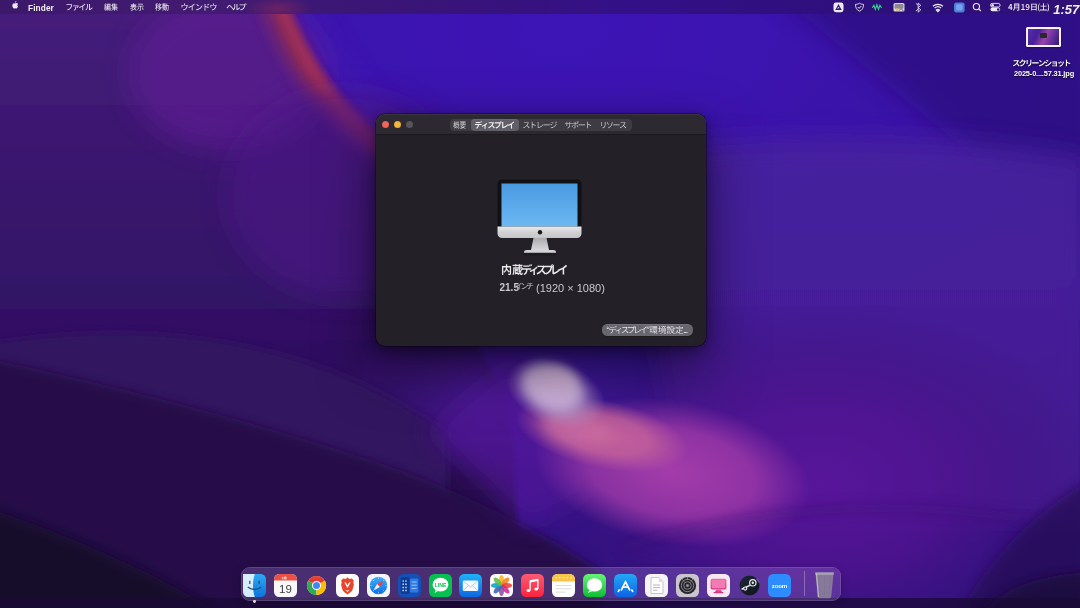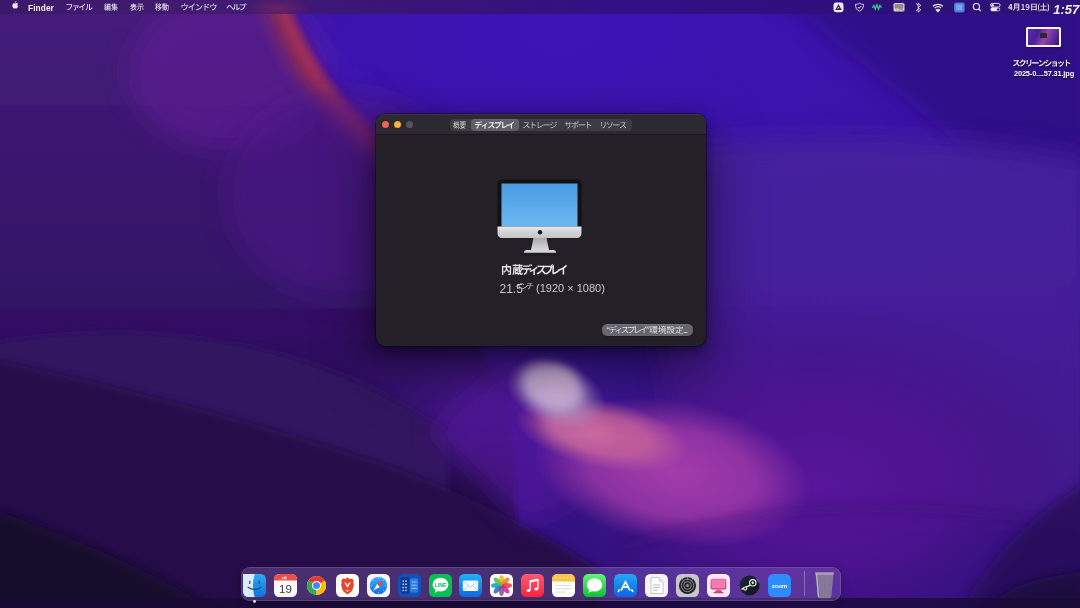--- a/index.html
+++ b/index.html
@@ -187,21 +187,21 @@
 <svg class="t" style="left:600.0px;top:128.3px;" width="1" height="1">
       <g transform="scale(1,1)">
         <path d="M5.5 -6.1Q5.5 -5.9 5.5 -5.7Q5.5 -5.6 5.5 -5.4Q5.5 -5.2 5.5 -5.0Q5.5 -4.7 5.5 -4.5Q5.5 -4.2 5.5 -4.1Q5.5 -3.4 5.4 -2.9Q5.4 -2.4 5.3 -2.0Q5.2 -1.6 5.0 -1.4Q4.8 -1.1 4.6 -0.8Q4.4 -0.5 4.0 -0.3Q3.7 -0.1 3.4 0.1Q3.0 0.2 2.7 0.3L2.2 -0.2Q2.7 -0.4 3.2 -0.6Q3.7 -0.9 4.1 -1.3Q4.3 -1.5 4.5 -1.8Q4.6 -2.1 4.7 -2.4Q4.7 -2.7 4.8 -3.1Q4.8 -3.5 4.8 -4.1Q4.8 -4.3 4.8 -4.5Q4.8 -4.8 4.8 -5.0Q4.8 -5.2 4.8 -5.4Q4.8 -5.6 4.8 -5.7Q4.8 -5.9 4.7 -6.1ZM1.8 -6.0Q1.8 -5.9 1.8 -5.7Q1.7 -5.6 1.7 -5.4Q1.7 -5.4 1.7 -5.2Q1.7 -5.0 1.7 -4.7Q1.7 -4.4 1.7 -4.1Q1.7 -3.8 1.7 -3.5Q1.7 -3.3 1.7 -3.1Q1.7 -2.8 1.7 -2.8Q1.7 -2.6 1.8 -2.4Q1.8 -2.3 1.8 -2.1H1.0Q1.1 -2.2 1.1 -2.4Q1.1 -2.6 1.1 -2.8Q1.1 -2.8 1.1 -3.1Q1.1 -3.3 1.1 -3.6Q1.1 -3.8 1.1 -4.1Q1.1 -4.4 1.1 -4.7Q1.1 -5.0 1.1 -5.2Q1.1 -5.4 1.1 -5.4Q1.1 -5.5 1.1 -5.7Q1.1 -5.9 1.0 -6.0Z M8.0 -0.3Q9.0 -0.7 9.6 -1.3Q10.3 -1.9 10.8 -2.6Q11.2 -3.3 11.5 -4.0Q11.7 -4.6 11.8 -5.2Q11.8 -5.3 11.8 -5.5Q11.8 -5.7 11.8 -5.8L12.6 -5.7Q12.6 -5.6 12.5 -5.4Q12.5 -5.2 12.5 -5.1Q12.3 -4.4 12.1 -3.7Q11.8 -2.9 11.4 -2.3Q10.9 -1.5 10.2 -0.9Q9.5 -0.2 8.5 0.2ZM7.5 -5.7Q7.6 -5.6 7.8 -5.3Q8.0 -5.0 8.2 -4.6Q8.4 -4.3 8.5 -4.0Q8.7 -3.7 8.8 -3.5L8.2 -3.1Q8.0 -3.4 7.9 -3.7Q7.7 -4.0 7.5 -4.4Q7.3 -4.7 7.1 -5.0Q7.0 -5.3 6.8 -5.4Z M13.2 -3.5Q13.3 -3.5 13.5 -3.4Q13.7 -3.4 13.9 -3.4Q14.1 -3.4 14.3 -3.4Q14.5 -3.4 14.7 -3.4Q15.0 -3.4 15.4 -3.4Q15.7 -3.4 16.1 -3.4Q16.5 -3.4 16.9 -3.4Q17.3 -3.4 17.7 -3.4Q18.1 -3.4 18.3 -3.4Q18.6 -3.4 18.7 -3.4Q19.0 -3.4 19.2 -3.4Q19.4 -3.5 19.6 -3.5V-2.7Q19.5 -2.7 19.2 -2.7Q19.0 -2.7 18.7 -2.7Q18.6 -2.7 18.3 -2.7Q18.0 -2.7 17.7 -2.7Q17.3 -2.7 16.9 -2.7Q16.5 -2.7 16.1 -2.7Q15.7 -2.7 15.4 -2.7Q15.0 -2.7 14.7 -2.7Q14.5 -2.7 14.3 -2.7Q14.0 -2.7 13.7 -2.7Q13.4 -2.7 13.2 -2.7Z M25.4 -5.4Q25.3 -5.3 25.3 -5.2Q25.2 -5.1 25.2 -5.0Q25.0 -4.6 24.8 -4.1Q24.5 -3.7 24.2 -3.2Q23.9 -2.7 23.6 -2.4Q23.1 -1.9 22.6 -1.4Q22.1 -0.9 21.5 -0.5Q20.9 -0.1 20.3 0.2L19.8 -0.4Q20.4 -0.6 21.0 -1.0Q21.6 -1.4 22.1 -1.8Q22.6 -2.3 23.1 -2.7Q23.3 -3.0 23.6 -3.4Q23.9 -3.8 24.1 -4.2Q24.3 -4.6 24.4 -5.0Q24.3 -5.0 24.1 -5.0Q23.8 -5.0 23.5 -5.0Q23.2 -5.0 22.8 -5.0Q22.5 -5.0 22.1 -5.0Q21.8 -5.0 21.6 -5.0Q21.3 -5.0 21.3 -5.0Q21.1 -5.0 21.0 -5.0Q20.8 -4.9 20.6 -4.9Q20.5 -4.9 20.5 -4.9V-5.6Q20.5 -5.6 20.7 -5.6Q20.8 -5.6 21.0 -5.6Q21.1 -5.6 21.3 -5.6Q21.3 -5.6 21.6 -5.6Q21.8 -5.6 22.1 -5.6Q22.5 -5.6 22.8 -5.6Q23.2 -5.6 23.5 -5.6Q23.8 -5.6 24.0 -5.6Q24.3 -5.6 24.4 -5.6Q24.6 -5.6 24.7 -5.6Q24.9 -5.6 25.0 -5.7ZM23.7 -2.8Q24.0 -2.5 24.3 -2.2Q24.7 -1.8 25.0 -1.5Q25.4 -1.2 25.7 -0.8Q25.9 -0.5 26.2 -0.3L25.6 0.2Q25.3 -0.2 24.9 -0.6Q24.5 -1.1 24.1 -1.5Q23.7 -1.9 23.2 -2.3Z" fill="#D9D7DB" fill-opacity="1.0"></path>
       </g>
     </svg>
 <svg class="t" style="left:500.6px;top:274.0px;" width="1" height="1">
       <g transform="scale(0.96,1)">
         <path d="M5.0 -4.7 6.1 -5.4Q6.4 -5.1 6.9 -4.7Q7.3 -4.3 7.7 -3.8Q8.2 -3.4 8.5 -3.0Q8.9 -2.6 9.2 -2.3L8.0 -1.4Q7.8 -1.7 7.4 -2.2Q7.1 -2.6 6.7 -3.0Q6.3 -3.4 5.8 -3.9Q5.4 -4.3 5.0 -4.7ZM5.1 -9.8H6.5V-7.0Q6.5 -6.4 6.4 -5.8Q6.3 -5.2 6.1 -4.6Q5.9 -4.0 5.6 -3.4Q5.2 -2.8 4.7 -2.2Q4.1 -1.7 3.4 -1.2Q3.3 -1.3 3.1 -1.5Q2.9 -1.7 2.7 -1.9Q2.5 -2.1 2.4 -2.2Q3.1 -2.6 3.6 -3.1Q4.1 -3.5 4.4 -4.0Q4.7 -4.5 4.8 -5.1Q5.0 -5.6 5.0 -6.1Q5.1 -6.6 5.1 -7.0ZM1.0 -7.9H9.8V-6.5H2.4V1.1H1.0ZM9.2 -7.9H10.5V-0.5Q10.5 0.0 10.4 0.3Q10.2 0.6 9.9 0.8Q9.5 1.0 9.0 1.0Q8.4 1.0 7.6 1.0Q7.6 0.9 7.5 0.6Q7.5 0.3 7.4 0.1Q7.3 -0.1 7.2 -0.3Q7.5 -0.3 7.9 -0.3Q8.2 -0.3 8.5 -0.3Q8.8 -0.3 8.9 -0.3Q9.0 -0.3 9.1 -0.4Q9.2 -0.4 9.2 -0.6Z M12.1 -9.2H22.4V-8.0H12.1ZM13.4 -6.8H22.4V-5.6H13.4ZM14.8 -0.9H18.3V0.1H14.8ZM14.6 -9.8H16.0V-7.4H14.6ZM18.5 -9.8H19.8V-7.4H18.5ZM16.1 -4.7H17.1V-3.4H16.1ZM16.1 -1.7H17.1V-0.4H16.1ZM15.0 -3.8H18.2V-1.4H15.0V-2.3H17.3V-2.9H15.0ZM14.4 -5.2H18.2V-4.3H15.4V0.6H14.4ZM12.7 -6.8H13.9V-3.8Q13.9 -3.2 13.9 -2.6Q13.9 -1.9 13.7 -1.3Q13.6 -0.6 13.4 -0.0Q13.2 0.6 12.8 1.1Q12.7 1.0 12.5 0.8Q12.3 0.7 12.1 0.6Q11.9 0.4 11.7 0.4Q12.2 -0.2 12.4 -0.9Q12.6 -1.7 12.6 -2.4Q12.7 -3.1 12.7 -3.8ZM18.3 -7.6H19.6Q19.6 -5.8 19.7 -4.5Q19.9 -3.1 20.2 -2.1Q20.4 -1.2 20.7 -0.7Q21.0 -0.3 21.2 -0.3Q21.3 -0.3 21.4 -0.4Q21.5 -0.5 21.5 -0.9Q21.6 -1.2 21.6 -1.7Q21.9 -1.5 22.2 -1.3Q22.5 -1.1 22.7 -1.1Q22.6 -0.2 22.5 0.3Q22.3 0.7 21.9 0.9Q21.6 1.0 21.1 1.0Q20.5 1.0 20.0 0.4Q19.5 -0.2 19.1 -1.4Q18.7 -2.6 18.5 -4.1Q18.3 -5.7 18.3 -7.6ZM20.1 -7.5 20.9 -8.1Q21.2 -7.9 21.5 -7.6Q21.8 -7.4 22.0 -7.2L21.1 -6.5Q21.0 -6.7 20.7 -7.0Q20.4 -7.3 20.1 -7.5ZM20.7 -5.2 22.0 -4.9Q21.5 -2.9 20.5 -1.4Q19.6 0.1 18.2 1.1Q18.1 0.9 17.9 0.8Q17.7 0.6 17.5 0.4Q17.3 0.2 17.2 0.1Q18.5 -0.7 19.4 -2.0Q20.3 -3.4 20.7 -5.2Z M23.2 -8.7Q23.5 -8.6 23.8 -8.6Q24.1 -8.6 24.4 -8.6Q24.6 -8.6 25.0 -8.6Q25.4 -8.6 25.9 -8.6Q26.3 -8.6 26.8 -8.6Q27.2 -8.6 27.6 -8.6Q28.0 -8.6 28.2 -8.6Q28.5 -8.6 28.8 -8.6Q29.1 -8.6 29.4 -8.7V-7.2Q29.1 -7.2 28.8 -7.2Q28.5 -7.2 28.2 -7.2Q28.0 -7.2 27.6 -7.2Q27.2 -7.2 26.8 -7.2Q26.3 -7.2 25.9 -7.2Q25.4 -7.2 25.0 -7.2Q24.6 -7.2 24.4 -7.2Q24.1 -7.2 23.8 -7.2Q23.4 -7.2 23.2 -7.2ZM21.8 -5.7Q22.1 -5.7 22.4 -5.7Q22.7 -5.7 22.9 -5.7Q23.1 -5.7 23.5 -5.7Q24.0 -5.7 24.6 -5.7Q25.3 -5.7 26.0 -5.7Q26.7 -5.7 27.5 -5.7Q28.2 -5.7 28.8 -5.7Q29.4 -5.7 29.9 -5.7Q30.3 -5.7 30.5 -5.7Q30.7 -5.7 31.0 -5.7Q31.3 -5.7 31.5 -5.7V-4.2Q31.3 -4.3 31.0 -4.3Q30.7 -4.3 30.5 -4.3Q30.3 -4.3 29.9 -4.3Q29.4 -4.3 28.8 -4.3Q28.2 -4.3 27.5 -4.3Q26.7 -4.3 26.0 -4.3Q25.3 -4.3 24.6 -4.3Q24.0 -4.3 23.5 -4.3Q23.1 -4.3 22.9 -4.3Q22.7 -4.3 22.4 -4.3Q22.1 -4.3 21.8 -4.2ZM27.7 -4.9Q27.7 -3.8 27.5 -2.9Q27.3 -2.0 27.0 -1.3Q26.8 -0.9 26.4 -0.5Q26.1 -0.1 25.6 0.3Q25.2 0.6 24.7 0.9L23.3 -0.1Q23.9 -0.3 24.5 -0.8Q25.1 -1.2 25.4 -1.7Q25.8 -2.4 26.0 -3.2Q26.1 -4.0 26.1 -4.9ZM30.1 -9.5Q30.2 -9.3 30.4 -9.0Q30.6 -8.7 30.7 -8.4Q30.9 -8.1 31.0 -7.9L30.1 -7.5Q29.9 -7.9 29.7 -8.3Q29.4 -8.8 29.2 -9.1ZM31.5 -10.0Q31.6 -9.8 31.8 -9.5Q32.0 -9.2 32.1 -8.9Q32.3 -8.6 32.4 -8.4L31.5 -8.0Q31.3 -8.4 31.0 -8.8Q30.8 -9.3 30.5 -9.6Z M29.8 -3.3Q30.5 -3.4 31.3 -3.7Q32.1 -4.0 32.8 -4.3Q33.4 -4.7 33.9 -4.9Q34.5 -5.3 35.0 -5.7Q35.6 -6.1 36.0 -6.6Q36.5 -7.0 36.8 -7.4L37.9 -6.3Q37.6 -5.9 37.0 -5.4Q36.5 -5.0 35.8 -4.5Q35.2 -4.1 34.6 -3.7Q34.2 -3.5 33.7 -3.2Q33.2 -3.0 32.6 -2.7Q32.1 -2.5 31.5 -2.3Q30.9 -2.1 30.5 -1.9ZM33.8 -4.0 35.3 -4.3V-0.2Q35.3 -0.0 35.3 0.2Q35.3 0.5 35.4 0.7Q35.4 0.9 35.4 1.0H33.7Q33.7 0.9 33.7 0.7Q33.7 0.5 33.8 0.2Q33.8 -0.0 33.8 -0.2Z M45.7 -7.8Q45.6 -7.7 45.5 -7.5Q45.3 -7.3 45.3 -7.1Q45.0 -6.5 44.7 -5.9Q44.3 -5.2 43.9 -4.5Q43.4 -3.8 42.9 -3.3Q42.3 -2.5 41.5 -1.8Q40.8 -1.1 39.9 -0.5Q39.0 0.1 38.1 0.5L37.0 -0.8Q37.9 -1.1 38.8 -1.7Q39.6 -2.2 40.4 -2.8Q41.1 -3.5 41.7 -4.1Q42.1 -4.5 42.4 -5.0Q42.7 -5.5 43.0 -6.0Q43.3 -6.5 43.4 -6.9Q43.3 -6.9 43.0 -6.9Q42.7 -6.9 42.3 -6.9Q41.9 -6.9 41.4 -6.9Q41.0 -6.9 40.6 -6.9Q40.2 -6.9 39.9 -6.9Q39.6 -6.9 39.5 -6.9Q39.2 -6.9 39.0 -6.9Q38.7 -6.8 38.5 -6.8Q38.2 -6.8 38.1 -6.8V-8.4Q38.3 -8.4 38.5 -8.4Q38.8 -8.4 39.1 -8.4Q39.3 -8.3 39.5 -8.3Q39.6 -8.3 40.0 -8.3Q40.3 -8.3 40.7 -8.3Q41.1 -8.3 41.5 -8.3Q42.0 -8.3 42.4 -8.3Q42.8 -8.3 43.1 -8.3Q43.4 -8.3 43.5 -8.3Q43.9 -8.3 44.2 -8.4Q44.6 -8.4 44.7 -8.5ZM43.1 -4.2Q43.5 -3.9 44.1 -3.4Q44.6 -2.9 45.0 -2.4Q45.5 -1.9 46.0 -1.4Q46.4 -1.0 46.7 -0.6L45.4 0.5Q44.9 -0.1 44.4 -0.7Q43.8 -1.3 43.2 -2.0Q42.6 -2.6 42.0 -3.2Z M52.9 -8.4Q52.9 -8.2 53.1 -8.0Q53.2 -7.8 53.5 -7.8Q53.8 -7.8 54.0 -8.0Q54.2 -8.2 54.2 -8.4Q54.2 -8.7 54.0 -8.9Q53.8 -9.1 53.5 -9.1Q53.2 -9.1 53.1 -8.9Q52.9 -8.7 52.9 -8.4ZM52.1 -8.4Q52.1 -8.8 52.3 -9.1Q52.5 -9.4 52.8 -9.6Q53.1 -9.8 53.5 -9.8Q53.9 -9.8 54.2 -9.6Q54.5 -9.4 54.7 -9.1Q54.9 -8.8 54.9 -8.4Q54.9 -8.1 54.7 -7.7Q54.5 -7.4 54.2 -7.2Q53.9 -7.1 53.5 -7.1Q53.1 -7.1 52.8 -7.2Q52.5 -7.4 52.3 -7.7Q52.1 -8.1 52.1 -8.4ZM53.5 -7.5Q53.5 -7.4 53.4 -7.1Q53.3 -6.9 53.3 -6.7Q53.2 -6.3 53.0 -5.8Q52.9 -5.3 52.7 -4.7Q52.5 -4.1 52.2 -3.6Q51.9 -3.0 51.6 -2.5Q51.0 -1.9 50.4 -1.3Q49.7 -0.7 48.8 -0.2Q48.0 0.3 46.9 0.6L45.7 -0.7Q46.8 -1.0 47.7 -1.4Q48.5 -1.8 49.1 -2.3Q49.7 -2.9 50.2 -3.4Q50.6 -3.9 50.8 -4.5Q51.1 -5.0 51.3 -5.6Q51.5 -6.2 51.5 -6.7Q51.4 -6.7 51.0 -6.7Q50.6 -6.7 50.0 -6.7Q49.5 -6.7 48.9 -6.7Q48.3 -6.7 47.8 -6.7Q47.3 -6.7 46.8 -6.7Q46.4 -6.7 46.2 -6.7Q45.8 -6.7 45.4 -6.7Q45.0 -6.7 44.8 -6.6V-8.3Q45.0 -8.2 45.2 -8.2Q45.5 -8.2 45.7 -8.2Q46.0 -8.2 46.2 -8.2Q46.4 -8.2 46.7 -8.2Q47.1 -8.2 47.5 -8.2Q47.9 -8.2 48.4 -8.2Q48.9 -8.2 49.4 -8.2Q49.9 -8.2 50.3 -8.2Q50.8 -8.2 51.1 -8.2Q51.4 -8.2 51.5 -8.2Q51.7 -8.2 51.9 -8.2Q52.2 -8.2 52.4 -8.3Z M53.4 -0.5Q53.5 -0.7 53.5 -0.8Q53.5 -1.0 53.5 -1.2Q53.5 -1.4 53.5 -1.9Q53.5 -2.3 53.5 -2.9Q53.5 -3.5 53.5 -4.2Q53.5 -4.8 53.5 -5.5Q53.5 -6.1 53.5 -6.6Q53.5 -7.1 53.5 -7.4Q53.5 -7.7 53.5 -7.9Q53.5 -8.1 53.5 -8.4Q53.4 -8.6 53.4 -8.7H55.2Q55.2 -8.4 55.1 -8.1Q55.1 -7.8 55.1 -7.4Q55.1 -7.2 55.1 -6.8Q55.1 -6.3 55.1 -5.9Q55.1 -5.4 55.1 -4.8Q55.1 -4.3 55.1 -3.8Q55.1 -3.3 55.1 -2.8Q55.1 -2.4 55.1 -2.0Q55.1 -1.7 55.1 -1.5Q55.8 -1.7 56.6 -2.0Q57.4 -2.4 58.2 -2.9Q59.0 -3.4 59.7 -4.0Q60.5 -4.6 61.0 -5.3L61.8 -4.0Q60.7 -2.6 58.9 -1.5Q57.2 -0.5 55.2 0.2Q55.0 0.2 54.9 0.3Q54.7 0.4 54.5 0.5Z M59.4 -4.5Q60.9 -4.9 62.2 -5.4Q63.5 -5.9 64.4 -6.5Q65.0 -6.9 65.6 -7.4Q66.2 -7.9 66.8 -8.4Q67.3 -8.9 67.7 -9.3L68.9 -8.1Q68.4 -7.6 67.8 -7.1Q67.1 -6.6 66.4 -6.1Q65.8 -5.6 65.1 -5.2Q64.4 -4.8 63.6 -4.4Q62.8 -4.0 61.9 -3.7Q61.0 -3.3 60.1 -3.0ZM64.2 -5.8 65.8 -6.2V-1.0Q65.8 -0.7 65.8 -0.4Q65.8 -0.2 65.9 0.1Q65.9 0.4 65.9 0.5H64.1Q64.1 0.4 64.1 0.1Q64.2 -0.2 64.2 -0.4Q64.2 -0.7 64.2 -1.0Z" fill="#E9E8EB" fill-opacity="1.0"></path>
       </g>
     </svg>
-<div class="abs" style="left:499.5px;top:282.2px;font-size:12px;color:#C9C8CD;z-index:40;">21.5</div>
+<div class="abs" style="left:499.5px;top:282.2px;font-size:10px;color:#C9C8CD;z-index:40;font-weight:bold;">21.5</div>
     <svg class="t" style="left:516.2px;top:288.6px;" width="1" height="1">
       <g transform="scale(1,1)">
         <path d="M-0.5 -2.9Q0.5 -3.2 1.4 -3.6Q2.3 -4.0 3.0 -4.4Q3.4 -4.6 3.8 -5.0Q4.2 -5.3 4.5 -5.6Q4.9 -5.9 5.2 -6.3L5.7 -5.8Q5.4 -5.4 5.0 -5.1Q4.6 -4.7 4.1 -4.4Q3.7 -4.1 3.2 -3.8Q2.8 -3.5 2.2 -3.2Q1.7 -3.0 1.1 -2.7Q0.5 -2.5 -0.2 -2.3ZM2.9 -4.1 3.5 -4.3V-0.6Q3.5 -0.5 3.5 -0.3Q3.6 -0.1 3.6 0.0Q3.6 0.2 3.6 0.2H2.8Q2.8 0.2 2.8 0.0Q2.8 -0.1 2.8 -0.3Q2.9 -0.5 2.9 -0.6Z M6.2 -5.9Q6.4 -5.7 6.7 -5.5Q7.0 -5.3 7.3 -5.1Q7.6 -4.8 7.8 -4.6Q8.1 -4.4 8.3 -4.2L7.8 -3.7Q7.6 -3.9 7.4 -4.1Q7.1 -4.3 6.8 -4.5Q6.5 -4.8 6.3 -5.0Q6.0 -5.2 5.8 -5.4ZM5.5 -0.5Q6.2 -0.6 6.8 -0.8Q7.4 -1.0 7.9 -1.2Q8.3 -1.4 8.7 -1.7Q9.3 -2.1 9.9 -2.6Q10.4 -3.1 10.8 -3.6Q11.2 -4.1 11.4 -4.6L11.8 -3.9Q11.5 -3.4 11.1 -2.9Q10.7 -2.4 10.2 -1.9Q9.7 -1.5 9.1 -1.1Q8.7 -0.8 8.2 -0.6Q7.7 -0.4 7.2 -0.2Q6.6 0.0 5.9 0.2Z M11.3 -5.6Q11.6 -5.6 12.1 -5.6Q12.6 -5.6 13.1 -5.6Q13.6 -5.6 14.0 -5.7Q14.3 -5.7 14.6 -5.8Q14.9 -5.8 15.2 -5.9Q15.5 -5.9 15.7 -6.0Q15.9 -6.1 16.1 -6.1L16.5 -5.6Q16.4 -5.6 16.3 -5.5Q16.1 -5.5 16.1 -5.5Q15.8 -5.4 15.5 -5.4Q15.2 -5.3 14.9 -5.2Q14.5 -5.2 14.2 -5.1Q13.8 -5.1 13.3 -5.0Q12.8 -5.0 12.3 -5.0Q11.8 -5.0 11.5 -5.0ZM11.8 -0.1Q12.5 -0.4 12.9 -0.9Q13.4 -1.3 13.6 -2.0Q13.8 -2.6 13.8 -3.4Q13.8 -3.4 13.8 -3.6Q13.8 -3.9 13.8 -4.3Q13.8 -4.7 13.8 -5.2L14.5 -5.3Q14.5 -5.1 14.5 -4.9Q14.5 -4.6 14.5 -4.4Q14.5 -4.1 14.5 -3.9Q14.5 -3.7 14.5 -3.5Q14.5 -3.4 14.5 -3.4Q14.5 -2.6 14.3 -1.9Q14.1 -1.2 13.6 -0.6Q13.2 -0.1 12.4 0.3ZM10.7 -3.7Q10.8 -3.6 11.0 -3.6Q11.2 -3.6 11.4 -3.6Q11.5 -3.6 11.8 -3.6Q12.1 -3.6 12.6 -3.6Q13.0 -3.6 13.5 -3.6Q14.0 -3.6 14.6 -3.6Q15.1 -3.6 15.5 -3.6Q15.9 -3.6 16.3 -3.6Q16.6 -3.6 16.7 -3.6Q16.8 -3.6 16.9 -3.6Q17.0 -3.6 17.1 -3.6Q17.2 -3.6 17.3 -3.7V-3.0Q17.2 -3.0 17.0 -3.0Q16.8 -3.0 16.7 -3.0Q16.6 -3.0 16.3 -3.0Q16.0 -3.0 15.5 -3.0Q15.1 -3.0 14.6 -3.0Q14.1 -3.0 13.6 -3.0Q13.0 -3.0 12.6 -3.0Q12.1 -3.0 11.8 -3.0Q11.5 -3.0 11.4 -3.0Q11.2 -3.0 11.0 -3.0Q10.9 -3.0 10.7 -3.0Z" fill="#C9C8CD" fill-opacity="1.0"></path>
       </g>
     </svg>
 <div class="abs" style="left:536.0px;top:282.2px;font-size:11px;color:#C9C8CD;z-index:40;">(1920 × 1080)</div>
     <svg class="t" style="left:606.95px;top:333.3px;" width="1" height="1">
       <g transform="scale(1.0244026436197253,1)">
         <path d="M0.4 -4.0Q0.1 -4.0 -0.1 -4.2Q-0.2 -4.5 -0.2 -4.9Q-0.2 -5.4 0.0 -5.8Q0.3 -6.3 0.8 -6.5L1.0 -6.2Q0.6 -5.9 0.5 -5.7Q0.3 -5.4 0.3 -5.0L0.4 -4.4L0.0 -4.9Q0.1 -4.9 0.2 -5.0Q0.3 -5.0 0.4 -5.0Q0.6 -5.0 0.7 -4.9Q0.9 -4.8 0.9 -4.5Q0.9 -4.3 0.7 -4.2Q0.6 -4.0 0.4 -4.0ZM2.0 -4.0Q1.7 -4.0 1.6 -4.2Q1.4 -4.5 1.4 -4.9Q1.4 -5.4 1.7 -5.8Q1.9 -6.3 2.4 -6.5L2.6 -6.2Q2.3 -5.9 2.1 -5.7Q1.9 -5.4 1.9 -5.0L2.0 -4.4L1.7 -4.9Q1.7 -4.9 1.8 -5.0Q1.9 -5.0 2.0 -5.0Q2.2 -5.0 2.4 -4.9Q2.5 -4.8 2.5 -4.5Q2.5 -4.3 2.4 -4.2Q2.2 -4.0 2.0 -4.0Z M3.0 -6.1Q3.2 -6.1 3.4 -6.1Q3.6 -6.1 3.8 -6.1Q3.9 -6.1 4.2 -6.1Q4.5 -6.1 4.9 -6.1Q5.2 -6.1 5.6 -6.1Q5.9 -6.1 6.2 -6.1Q6.5 -6.1 6.7 -6.1Q6.8 -6.1 7.1 -6.1Q7.3 -6.1 7.5 -6.1V-5.4Q7.3 -5.5 7.1 -5.5Q6.9 -5.5 6.7 -5.5Q6.5 -5.5 6.2 -5.5Q5.9 -5.5 5.6 -5.5Q5.2 -5.5 4.9 -5.5Q4.5 -5.5 4.2 -5.5Q3.9 -5.5 3.8 -5.5Q3.6 -5.5 3.4 -5.5Q3.2 -5.5 3.0 -5.4ZM2.0 -4.0Q2.2 -4.0 2.4 -4.0Q2.5 -4.0 2.7 -4.0Q2.8 -4.0 3.2 -4.0Q3.5 -4.0 4.0 -4.0Q4.4 -4.0 5.0 -4.0Q5.5 -4.0 6.0 -4.0Q6.6 -4.0 7.0 -4.0Q7.5 -4.0 7.8 -4.0Q8.1 -4.0 8.2 -4.0Q8.4 -4.0 8.6 -4.0Q8.7 -4.0 8.9 -4.0V-3.3Q8.8 -3.3 8.6 -3.3Q8.4 -3.4 8.2 -3.4Q8.1 -3.4 7.8 -3.4Q7.5 -3.4 7.0 -3.4Q6.6 -3.4 6.0 -3.4Q5.5 -3.4 5.0 -3.4Q4.4 -3.4 4.0 -3.4Q3.5 -3.4 3.2 -3.4Q2.8 -3.4 2.7 -3.4Q2.5 -3.4 2.4 -3.4Q2.2 -3.3 2.0 -3.3ZM6.0 -3.7Q6.0 -2.9 5.8 -2.2Q5.7 -1.6 5.5 -1.1Q5.3 -0.8 5.0 -0.5Q4.8 -0.2 4.5 0.0Q4.2 0.3 3.8 0.5L3.2 0.0Q3.7 -0.2 4.1 -0.5Q4.5 -0.9 4.8 -1.3Q5.1 -1.8 5.2 -2.4Q5.2 -3.0 5.3 -3.7ZM7.9 -6.8Q8.0 -6.7 8.1 -6.5Q8.2 -6.3 8.4 -6.1Q8.5 -5.8 8.6 -5.7L8.1 -5.5Q8.0 -5.7 7.8 -6.1Q7.6 -6.4 7.4 -6.6ZM8.8 -7.2Q8.9 -7.0 9.1 -6.8Q9.2 -6.6 9.3 -6.4Q9.4 -6.2 9.5 -6.0L9.1 -5.8Q8.9 -6.1 8.7 -6.4Q8.5 -6.7 8.4 -7.0Z M8.4 -2.2Q8.9 -2.3 9.5 -2.5Q10.1 -2.7 10.6 -3.0Q11.1 -3.2 11.4 -3.4Q11.8 -3.7 12.2 -4.0Q12.5 -4.3 12.9 -4.6Q13.2 -4.9 13.4 -5.1L13.9 -4.6Q13.7 -4.4 13.3 -4.1Q13.0 -3.8 12.5 -3.4Q12.1 -3.1 11.7 -2.9Q11.4 -2.7 11.1 -2.5Q10.7 -2.4 10.3 -2.2Q9.9 -2.0 9.5 -1.8Q9.1 -1.7 8.7 -1.5ZM11.3 -3.1 12.0 -3.2V-0.1Q12.0 0.0 12.0 0.2Q12.0 0.3 12.0 0.5Q12.0 0.6 12.1 0.7H11.3Q11.3 0.6 11.3 0.5Q11.3 0.3 11.3 0.2Q11.3 0.0 11.3 -0.1Z M20.1 -5.6Q20.1 -5.6 20.0 -5.5Q19.9 -5.3 19.9 -5.3Q19.7 -4.8 19.5 -4.3Q19.2 -3.8 18.9 -3.4Q18.6 -2.9 18.2 -2.5Q17.8 -2.0 17.2 -1.5Q16.7 -1.0 16.0 -0.5Q15.4 -0.1 14.8 0.2L14.2 -0.4Q14.9 -0.6 15.5 -1.0Q16.2 -1.4 16.7 -1.9Q17.3 -2.4 17.7 -2.9Q18.0 -3.2 18.3 -3.6Q18.5 -4.0 18.8 -4.4Q19.0 -4.9 19.1 -5.2Q19.0 -5.2 18.8 -5.2Q18.5 -5.2 18.2 -5.2Q17.8 -5.2 17.4 -5.2Q17.1 -5.2 16.7 -5.2Q16.4 -5.2 16.1 -5.2Q15.9 -5.2 15.8 -5.2Q15.7 -5.2 15.5 -5.2Q15.3 -5.2 15.2 -5.2Q15.0 -5.2 15.0 -5.2V-5.9Q15.0 -5.9 15.2 -5.9Q15.3 -5.9 15.5 -5.9Q15.7 -5.9 15.8 -5.9Q15.9 -5.9 16.1 -5.9Q16.4 -5.9 16.7 -5.9Q17.1 -5.9 17.4 -5.9Q17.8 -5.9 18.1 -5.9Q18.5 -5.9 18.7 -5.9Q19.0 -5.9 19.1 -5.9Q19.3 -5.9 19.4 -5.9Q19.6 -5.9 19.7 -5.9ZM18.3 -2.9Q18.7 -2.6 19.0 -2.3Q19.4 -1.9 19.8 -1.6Q20.1 -1.2 20.4 -0.9Q20.7 -0.5 20.9 -0.3L20.4 0.2Q20.1 -0.2 19.6 -0.6Q19.2 -1.1 18.8 -1.6Q18.3 -2.0 17.9 -2.4Z M26.2 -6.0Q26.2 -5.8 26.4 -5.6Q26.5 -5.5 26.8 -5.5Q27.0 -5.5 27.1 -5.6Q27.3 -5.8 27.3 -6.0Q27.3 -6.3 27.1 -6.4Q27.0 -6.6 26.8 -6.6Q26.5 -6.6 26.4 -6.4Q26.2 -6.3 26.2 -6.0ZM25.8 -6.0Q25.8 -6.3 25.9 -6.5Q26.1 -6.7 26.3 -6.8Q26.5 -7.0 26.8 -7.0Q27.0 -7.0 27.2 -6.8Q27.4 -6.7 27.6 -6.5Q27.7 -6.3 27.7 -6.0Q27.7 -5.8 27.6 -5.6Q27.4 -5.3 27.2 -5.2Q27.0 -5.1 26.8 -5.1Q26.5 -5.1 26.3 -5.2Q26.1 -5.3 25.9 -5.6Q25.8 -5.8 25.8 -6.0ZM26.5 -5.5Q26.5 -5.4 26.5 -5.3Q26.4 -5.2 26.4 -5.0Q26.4 -4.7 26.2 -4.3Q26.1 -3.9 26.0 -3.5Q25.8 -3.1 25.6 -2.7Q25.4 -2.3 25.2 -2.0Q24.8 -1.5 24.3 -1.0Q23.8 -0.6 23.2 -0.3Q22.6 0.1 21.9 0.3L21.3 -0.3Q22.1 -0.5 22.7 -0.8Q23.3 -1.1 23.8 -1.5Q24.2 -1.9 24.6 -2.4Q24.9 -2.7 25.1 -3.2Q25.3 -3.7 25.5 -4.2Q25.6 -4.7 25.7 -5.1Q25.5 -5.1 25.2 -5.1Q24.9 -5.1 24.4 -5.1Q24.0 -5.1 23.5 -5.1Q23.0 -5.1 22.6 -5.1Q22.1 -5.1 21.8 -5.1Q21.5 -5.1 21.4 -5.1Q21.1 -5.1 20.9 -5.1Q20.7 -5.1 20.5 -5.1V-5.8Q20.6 -5.8 20.8 -5.8Q20.9 -5.8 21.1 -5.8Q21.2 -5.8 21.4 -5.8Q21.5 -5.8 21.7 -5.8Q22.0 -5.8 22.3 -5.8Q22.7 -5.8 23.1 -5.8Q23.5 -5.8 23.9 -5.8Q24.3 -5.8 24.7 -5.8Q25.0 -5.8 25.3 -5.8Q25.5 -5.8 25.6 -5.8Q25.7 -5.8 25.8 -5.8Q25.9 -5.8 26.0 -5.8Z M27.4 -0.3Q27.4 -0.4 27.4 -0.5Q27.4 -0.6 27.4 -0.7Q27.4 -0.8 27.4 -1.2Q27.4 -1.5 27.4 -2.0Q27.4 -2.4 27.4 -3.0Q27.4 -3.5 27.4 -4.0Q27.4 -4.5 27.4 -4.9Q27.4 -5.3 27.4 -5.5Q27.4 -5.6 27.4 -5.7Q27.4 -5.9 27.4 -6.0Q27.4 -6.2 27.4 -6.2H28.2Q28.2 -6.1 28.1 -5.9Q28.1 -5.7 28.1 -5.5Q28.1 -5.3 28.1 -5.0Q28.1 -4.7 28.1 -4.3Q28.1 -3.9 28.1 -3.4Q28.1 -3.0 28.1 -2.5Q28.1 -2.1 28.1 -1.7Q28.1 -1.3 28.1 -1.1Q28.1 -0.8 28.1 -0.7Q28.7 -0.9 29.4 -1.1Q30.0 -1.4 30.6 -1.8Q31.3 -2.2 31.8 -2.6Q32.3 -3.1 32.7 -3.6L33.1 -3.0Q32.3 -2.0 31.0 -1.2Q29.8 -0.5 28.2 0.0Q28.1 0.0 28.0 0.1Q27.9 0.1 27.8 0.1Z M32.3 -3.0Q33.3 -3.3 34.3 -3.7Q35.2 -4.2 35.9 -4.6Q36.4 -4.9 36.8 -5.2Q37.2 -5.5 37.6 -5.9Q37.9 -6.2 38.2 -6.6L38.8 -6.1Q38.4 -5.7 38.0 -5.3Q37.6 -5.0 37.1 -4.6Q36.7 -4.3 36.2 -4.0Q35.7 -3.7 35.2 -3.4Q34.6 -3.1 33.9 -2.9Q33.3 -2.6 32.6 -2.4ZM35.8 -4.3 36.5 -4.5V-0.6Q36.5 -0.5 36.5 -0.3Q36.5 -0.1 36.5 0.0Q36.5 0.2 36.6 0.3H35.7Q35.8 0.2 35.8 0.0Q35.8 -0.1 35.8 -0.3Q35.8 -0.5 35.8 -0.6Z M38.8 -4.0 38.6 -4.4Q38.9 -4.6 39.1 -4.9Q39.3 -5.2 39.3 -5.6L39.2 -6.2L39.6 -5.7Q39.5 -5.7 39.4 -5.6Q39.3 -5.6 39.2 -5.6Q39.0 -5.6 38.9 -5.7Q38.7 -5.8 38.7 -6.0Q38.7 -6.3 38.9 -6.4Q39.0 -6.6 39.2 -6.6Q39.5 -6.6 39.6 -6.3Q39.8 -6.1 39.8 -5.7Q39.8 -5.2 39.5 -4.7Q39.3 -4.3 38.8 -4.0ZM40.5 -4.0 40.2 -4.4Q40.6 -4.6 40.8 -4.9Q40.9 -5.2 40.9 -5.6L40.8 -6.2L41.2 -5.7Q41.1 -5.7 41.1 -5.6Q41.0 -5.6 40.9 -5.6Q40.7 -5.6 40.5 -5.7Q40.4 -5.8 40.4 -6.0Q40.4 -6.3 40.5 -6.4Q40.7 -6.6 40.9 -6.6Q41.1 -6.6 41.3 -6.3Q41.5 -6.1 41.5 -5.7Q41.5 -5.2 41.2 -4.7Q40.9 -4.3 40.5 -4.0Z M41.6 -6.5H44.2V-5.9H41.6ZM41.7 -4.0H44.1V-3.5H41.7ZM44.1 -4.6H49.3V-4.0H44.1ZM41.5 -1.2Q41.9 -1.3 42.3 -1.4Q42.8 -1.5 43.3 -1.7Q43.8 -1.8 44.3 -2.0L44.4 -1.4Q43.7 -1.2 43.0 -1.0Q42.2 -0.8 41.7 -0.6ZM45.2 -3.1V-2.2H48.1V-3.1ZM44.7 -3.6H48.7V-1.8H44.7ZM47.5 -6.3V-5.5H48.4V-6.3ZM46.3 -6.3V-5.5H47.1V-6.3ZM45.1 -6.3V-5.5H45.8V-6.3ZM44.5 -6.8H48.9V-5.0H44.5ZM46.9 -2.0Q47.1 -1.5 47.4 -1.1Q47.8 -0.6 48.3 -0.3Q48.7 0.0 49.3 0.2Q49.2 0.3 49.1 0.4Q49.0 0.6 48.9 0.7Q48.0 0.4 47.4 -0.3Q46.8 -1.0 46.4 -1.9ZM48.6 -1.7 49.1 -1.4Q48.8 -1.1 48.4 -0.9Q48.1 -0.7 47.8 -0.6L47.4 -0.9Q47.6 -1.0 47.8 -1.1Q48.1 -1.3 48.3 -1.4Q48.5 -1.6 48.6 -1.7ZM42.6 -6.2H43.2V-1.3L42.6 -1.2ZM46.6 -2.1 47.0 -1.9Q46.7 -1.5 46.1 -1.1Q45.6 -0.7 45.0 -0.4Q44.5 -0.0 43.9 0.2Q43.9 0.1 43.7 -0.1Q43.6 -0.2 43.5 -0.3Q44.1 -0.5 44.7 -0.7Q45.2 -1.0 45.7 -1.4Q46.2 -1.8 46.6 -2.1ZM45.8 -1.2 46.4 -1.6V0.7H45.8Z M52.8 -6.4H57.5V-5.9H52.8ZM52.5 -4.9H57.7V-4.4H52.5ZM54.8 -7.0H55.4V-6.1H54.8ZM56.1 -5.9 56.7 -5.8Q56.6 -5.5 56.5 -5.3Q56.3 -5.0 56.2 -4.8L55.7 -5.0Q55.8 -5.2 55.9 -5.4Q56.0 -5.7 56.1 -5.9ZM53.6 -5.8 54.1 -5.9Q54.3 -5.7 54.4 -5.5Q54.5 -5.2 54.5 -5.0L53.9 -4.9Q53.9 -5.0 53.8 -5.3Q53.7 -5.6 53.6 -5.8ZM53.7 -2.5V-1.8H56.6V-2.5ZM53.7 -3.5V-2.9H56.6V-3.5ZM53.1 -3.9H57.2V-1.4H53.1ZM55.5 -1.6H56.1V-0.1Q56.1 -0.0 56.1 0.0Q56.1 0.1 56.3 0.1Q56.3 0.1 56.5 0.1Q56.6 0.1 56.8 0.1Q56.9 0.1 57.0 0.1Q57.1 0.1 57.1 0.0Q57.2 -0.0 57.2 -0.2Q57.2 -0.4 57.2 -0.8Q57.3 -0.7 57.4 -0.7Q57.5 -0.6 57.6 -0.6Q57.7 -0.6 57.8 -0.5Q57.7 -0.1 57.7 0.2Q57.6 0.4 57.4 0.5Q57.3 0.6 57.0 0.6Q57.0 0.6 56.9 0.6Q56.8 0.6 56.6 0.6Q56.5 0.6 56.4 0.6Q56.3 0.6 56.2 0.6Q55.9 0.6 55.7 0.6Q55.6 0.5 55.5 0.3Q55.5 0.2 55.5 -0.1ZM54.0 -1.6H54.6Q54.5 -1.2 54.4 -0.8Q54.2 -0.5 54.0 -0.2Q53.7 0.1 53.3 0.3Q52.9 0.5 52.3 0.7Q52.3 0.6 52.2 0.5Q52.1 0.4 52.1 0.3Q52.0 0.2 51.9 0.1Q52.5 0.0 52.9 -0.1Q53.2 -0.3 53.5 -0.5Q53.7 -0.7 53.8 -1.0Q53.9 -1.3 54.0 -1.6ZM50.1 -5.0H52.5V-4.4H50.1ZM51.0 -7.0H51.6V-1.5H51.0ZM49.9 -1.3Q50.3 -1.4 50.7 -1.6Q51.1 -1.8 51.6 -2.0Q52.1 -2.3 52.6 -2.5L52.8 -1.9Q52.1 -1.6 51.4 -1.3Q50.7 -0.9 50.1 -0.7Z M62.2 -6.8H62.8V-5.8Q62.8 -5.4 62.7 -5.0Q62.6 -4.6 62.4 -4.2Q62.2 -3.8 61.7 -3.5Q61.7 -3.6 61.6 -3.7Q61.5 -3.8 61.4 -3.9Q61.3 -3.9 61.3 -4.0Q61.7 -4.2 61.9 -4.5Q62.1 -4.8 62.1 -5.2Q62.2 -5.5 62.2 -5.8ZM64.2 -6.8H64.8V-4.7Q64.8 -4.6 64.9 -4.5Q64.9 -4.5 65.0 -4.5Q65.0 -4.5 65.1 -4.5Q65.2 -4.5 65.3 -4.5Q65.4 -4.5 65.4 -4.5Q65.5 -4.5 65.5 -4.6Q65.6 -4.6 65.6 -4.8Q65.6 -5.0 65.6 -5.4Q65.7 -5.4 65.9 -5.3Q66.0 -5.2 66.2 -5.2Q66.1 -4.7 66.1 -4.4Q66.0 -4.2 65.9 -4.1Q65.7 -4.0 65.5 -4.0Q65.4 -4.0 65.3 -4.0Q65.2 -4.0 65.1 -4.0Q65.0 -4.0 64.9 -4.0Q64.7 -4.0 64.5 -4.0Q64.4 -4.1 64.3 -4.3Q64.2 -4.4 64.2 -4.7ZM62.7 -2.8Q63.1 -1.7 64.0 -1.0Q64.9 -0.2 66.2 0.1Q66.1 0.2 66.0 0.3Q65.9 0.4 65.9 0.5Q65.8 0.6 65.8 0.7Q64.5 0.3 63.5 -0.6Q62.6 -1.4 62.1 -2.6ZM65.0 -3.4H65.1L65.2 -3.4L65.6 -3.3Q65.4 -2.5 65.0 -1.8Q64.6 -1.2 64.1 -0.7Q63.6 -0.2 62.9 0.1Q62.3 0.5 61.6 0.7Q61.6 0.6 61.5 0.5Q61.5 0.4 61.4 0.3Q61.3 0.2 61.3 0.1Q61.9 -0.1 62.5 -0.3Q63.1 -0.6 63.6 -1.1Q64.1 -1.5 64.4 -2.1Q64.8 -2.6 65.0 -3.3ZM61.7 -3.4H65.2V-2.8H61.7ZM62.4 -6.8H64.5V-6.2H62.4ZM58.7 -4.5H61.2V-4.0H58.7ZM58.8 -6.8H61.2V-6.3H58.8ZM58.7 -3.4H61.2V-2.9H58.7ZM58.3 -5.7H61.5V-5.1H58.3ZM59.0 -2.3H61.2V0.2H59.0V-0.3H60.7V-1.7H59.0ZM58.7 -2.3H59.3V0.6H58.7Z M68.2 -4.5H73.1V-3.9H68.2ZM70.6 -2.5H73.4V-1.9H70.6ZM70.3 -4.2H70.9V0.1L70.3 -0.0ZM68.3 -3.2 68.9 -3.1Q68.8 -1.8 68.4 -0.9Q67.9 0.1 67.2 0.7Q67.2 0.7 67.1 0.6Q67.0 0.5 66.9 0.4Q66.8 0.3 66.7 0.3Q67.4 -0.3 67.8 -1.1Q68.2 -2.0 68.3 -3.2ZM68.7 -2.1Q68.9 -1.4 69.3 -1.0Q69.6 -0.6 70.1 -0.4Q70.5 -0.2 71.1 -0.1Q71.7 -0.1 72.3 -0.1Q72.4 -0.1 72.6 -0.1Q72.8 -0.1 73.1 -0.1Q73.3 -0.1 73.6 -0.1Q73.9 -0.1 74.1 -0.1Q74.4 -0.1 74.5 -0.1Q74.4 -0.0 74.4 0.1Q74.3 0.2 74.3 0.3Q74.3 0.5 74.2 0.6H73.8H72.3Q71.5 0.6 70.9 0.5Q70.3 0.4 69.7 0.1Q69.2 -0.2 68.8 -0.6Q68.4 -1.1 68.2 -1.9ZM70.3 -7.1H70.9V-5.7H70.3ZM67.1 -6.1H74.1V-4.3H73.5V-5.5H67.7V-4.3H67.1Z M75.5 0.1Q75.2 0.1 75.1 -0.1Q74.9 -0.2 74.9 -0.5Q74.9 -0.7 75.1 -0.9Q75.2 -1.1 75.5 -1.1Q75.7 -1.1 75.9 -0.9Q76.0 -0.7 76.0 -0.5Q76.0 -0.2 75.9 -0.1Q75.7 0.1 75.5 0.1Z M76.7 0.1Q76.5 0.1 76.4 -0.1Q76.2 -0.2 76.2 -0.5Q76.2 -0.7 76.4 -0.9Q76.5 -1.1 76.7 -1.1Q77.0 -1.1 77.1 -0.9Q77.3 -0.7 77.3 -0.5Q77.3 -0.2 77.1 -0.1Q77.0 0.1 76.7 0.1Z M78.0 0.1Q77.8 0.1 77.6 -0.1Q77.5 -0.2 77.5 -0.5Q77.5 -0.7 77.6 -0.9Q77.8 -1.1 78.0 -1.1Q78.3 -1.1 78.4 -0.9Q78.6 -0.7 78.6 -0.5Q78.6 -0.2 78.4 -0.1Q78.3 0.1 78.0 0.1Z" fill="#EDECEF" fill-opacity="1.0"></path>
       </g>

